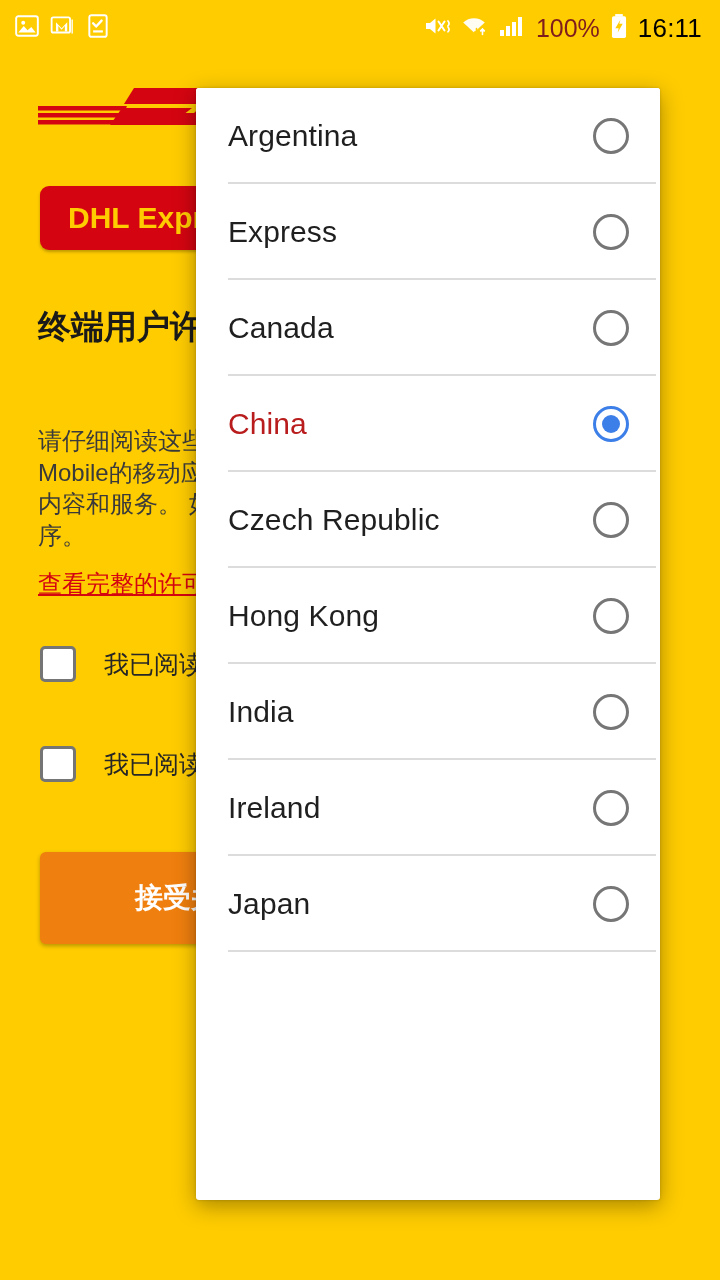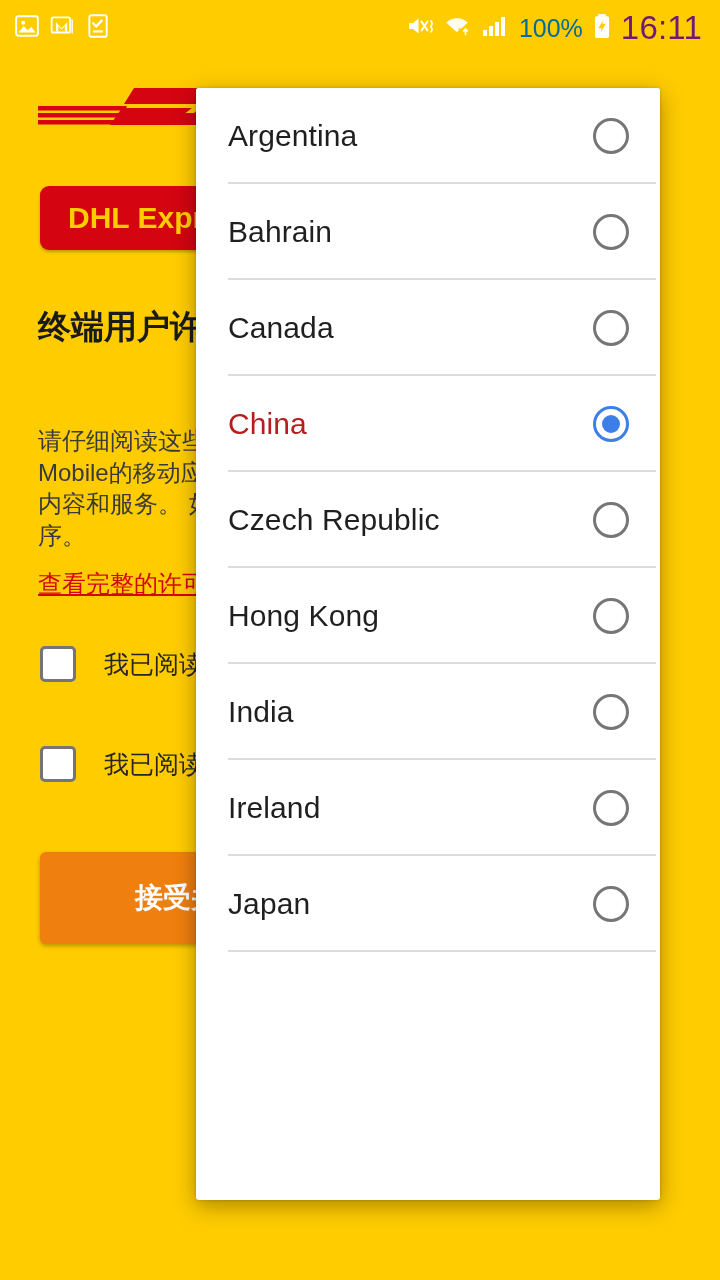--- a/index.html
+++ b/index.html
@@ -20,24 +20,24 @@
   .statusbar{
     position:absolute; top:0; left:0; width:720px; height:56px;
     display:flex; align-items:center;
     padding:0 18px 0 14px;
     color:#FFFFFF;
   }
   .sb-left{ display:flex; align-items:center; gap:10px; }
   .sb-right{ margin-left:auto; display:flex; align-items:center; gap:9px; }
   .sb-icon{ display:block; }
   .sb-text{
-    font-size:33px; letter-spacing:.2px; color:#701a75;
+    font-size:26px; letter-spacing:.2px; color:#000000;
     font-family:"Liberation Sans", sans-serif;
   }
-  .sb-pct{ font-size:25px; color:#0369a1; }
+  .sb-pct{ font-size:25px; color:#7f1d1d; }
 
   
   .dhl-logo{
     position:absolute; left:38px; top:84px;
     width:300px; height:62px;
   }
 
   
   .express-btn{
     position:absolute; left:40px; top:186px;
@@ -269,21 +269,21 @@
 <div class="scrim"></div>
 
 <div class="dialog">
   <div class="dlg-list" id="country-list">
       <div class="country-row">
         <span class="country-name">Argentina</span>
         <span class="radio"></span>
         <span class="divider"></span>
       </div>
       <div class="country-row">
-        <span class="country-name">Bahrain</span>
+        <span class="country-name">Express</span>
         <span class="radio"></span>
         <span class="divider"></span>
       </div>
       <div class="country-row">
         <span class="country-name">Canada</span>
         <span class="radio"></span>
         <span class="divider"></span>
       </div>
       <div class="country-row selected">
         <span class="country-name">China</span>

